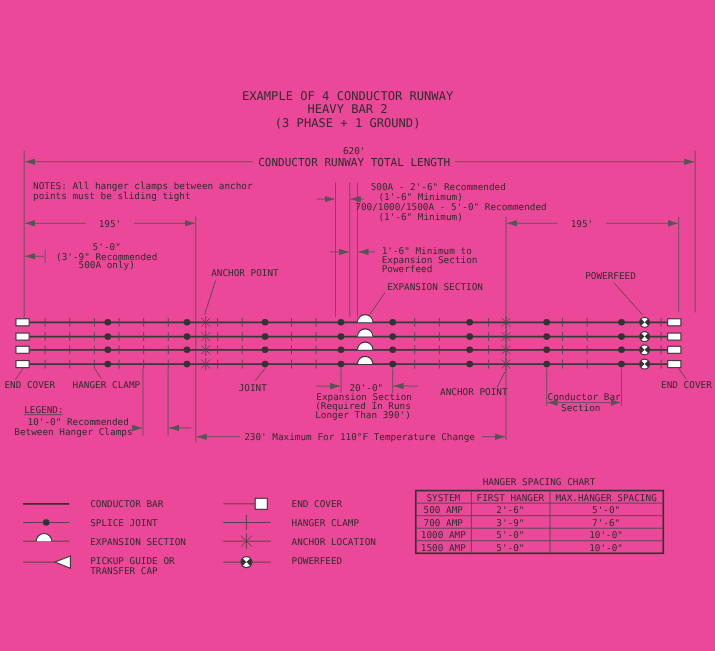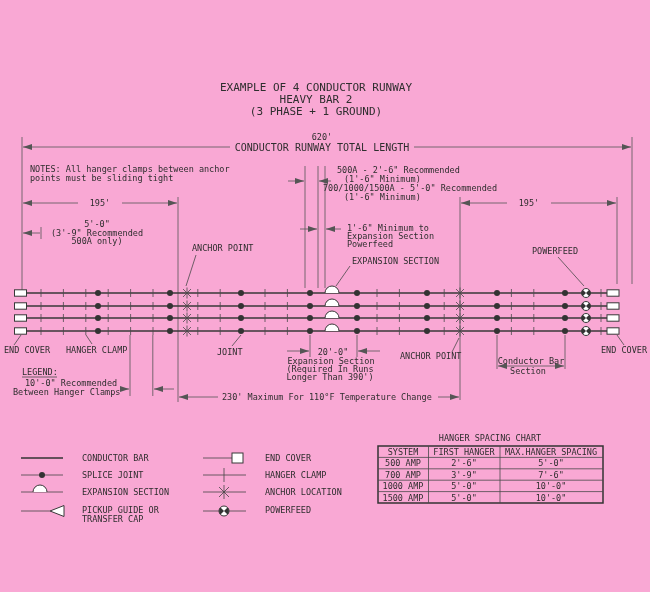--- a/index.html
+++ b/index.html
@@ -1,16 +1,16 @@
 <!DOCTYPE html>
 <html><head>
 <meta charset="utf-8">
 <style>
   html,body{margin:0;padding:0;background:#ffffff;}
-  .canvas{position:relative;width:650px;height:592px;background:#f9a8d4;overflow:hidden;}
+  .canvas{position:relative;width:650px;height:592px;background:#ec4899;overflow:hidden;}
   svg{position:absolute;left:0;top:0;}
   text{font-family:"DejaVu Sans Mono","Liberation Mono",monospace;fill:#2e2e2e;}
   .t8{font-size:8.5px;}
   .t10{font-size:10px;}
   .t11{font-size:11px;}
   .ctr{text-anchor:middle;}
   .dim{stroke:#555;stroke-width:0.8;fill:none;}
   .thin{stroke:#4a4a4a;stroke-width:0.8;fill:none;}
   .bar{stroke:#383838;stroke-width:1.5;fill:none;}
   .sym{stroke:#383838;stroke-width:1;fill:#fff;}

